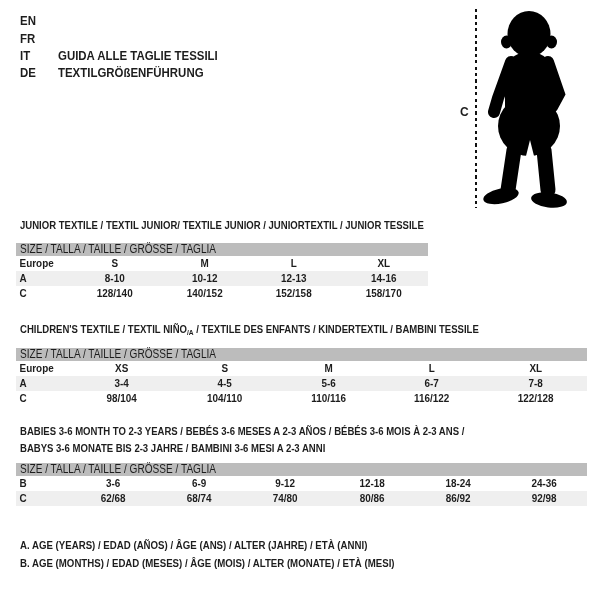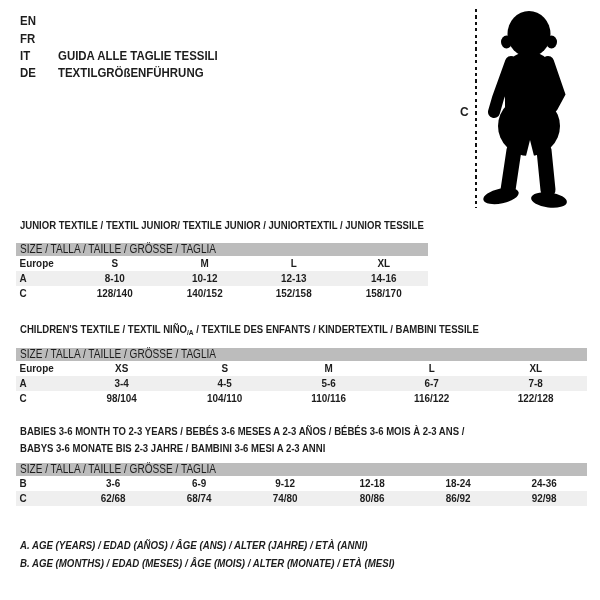--- a/index.html
+++ b/index.html
@@ -47,21 +47,21 @@
   .table-rows{position:absolute;left:0;width:100%;}
   #section-junior .table-rows{top:39px;}
   #section-children .table-rows{top:40px;}
   #section-babies .table-rows{top:53px;}
   .trow{display:flex;height:15px;line-height:15px;font-size:11px;font-weight:bold;}
   .trow.shaded{background:var(--row-shaded);}
   .tcell{flex:1;text-align:center;transform:scaleX(0.9);transform-origin:50% 50%;}
   .tcell.rlabel{flex:none;width:54px;text-align:left;padding-left:4px;box-sizing:border-box;transform-origin:0 50%;}
 
   
-  .footnotes{position:absolute;left:20px;top:536px;font-style:italic;}
+  .footnotes{position:absolute;left:20px;top:536px;}
   .footnote-line{height:18.2px;line-height:18.2px;font-weight:bold;font-size:11.5px;white-space:nowrap;}
 </style>
 </head>
 <body>
 
 <div class="canvas">
 
   <div class="lang-list">
     <div class="lang-row">
       <span class="lang-code"><span class="cond-c">EN</span></span>

